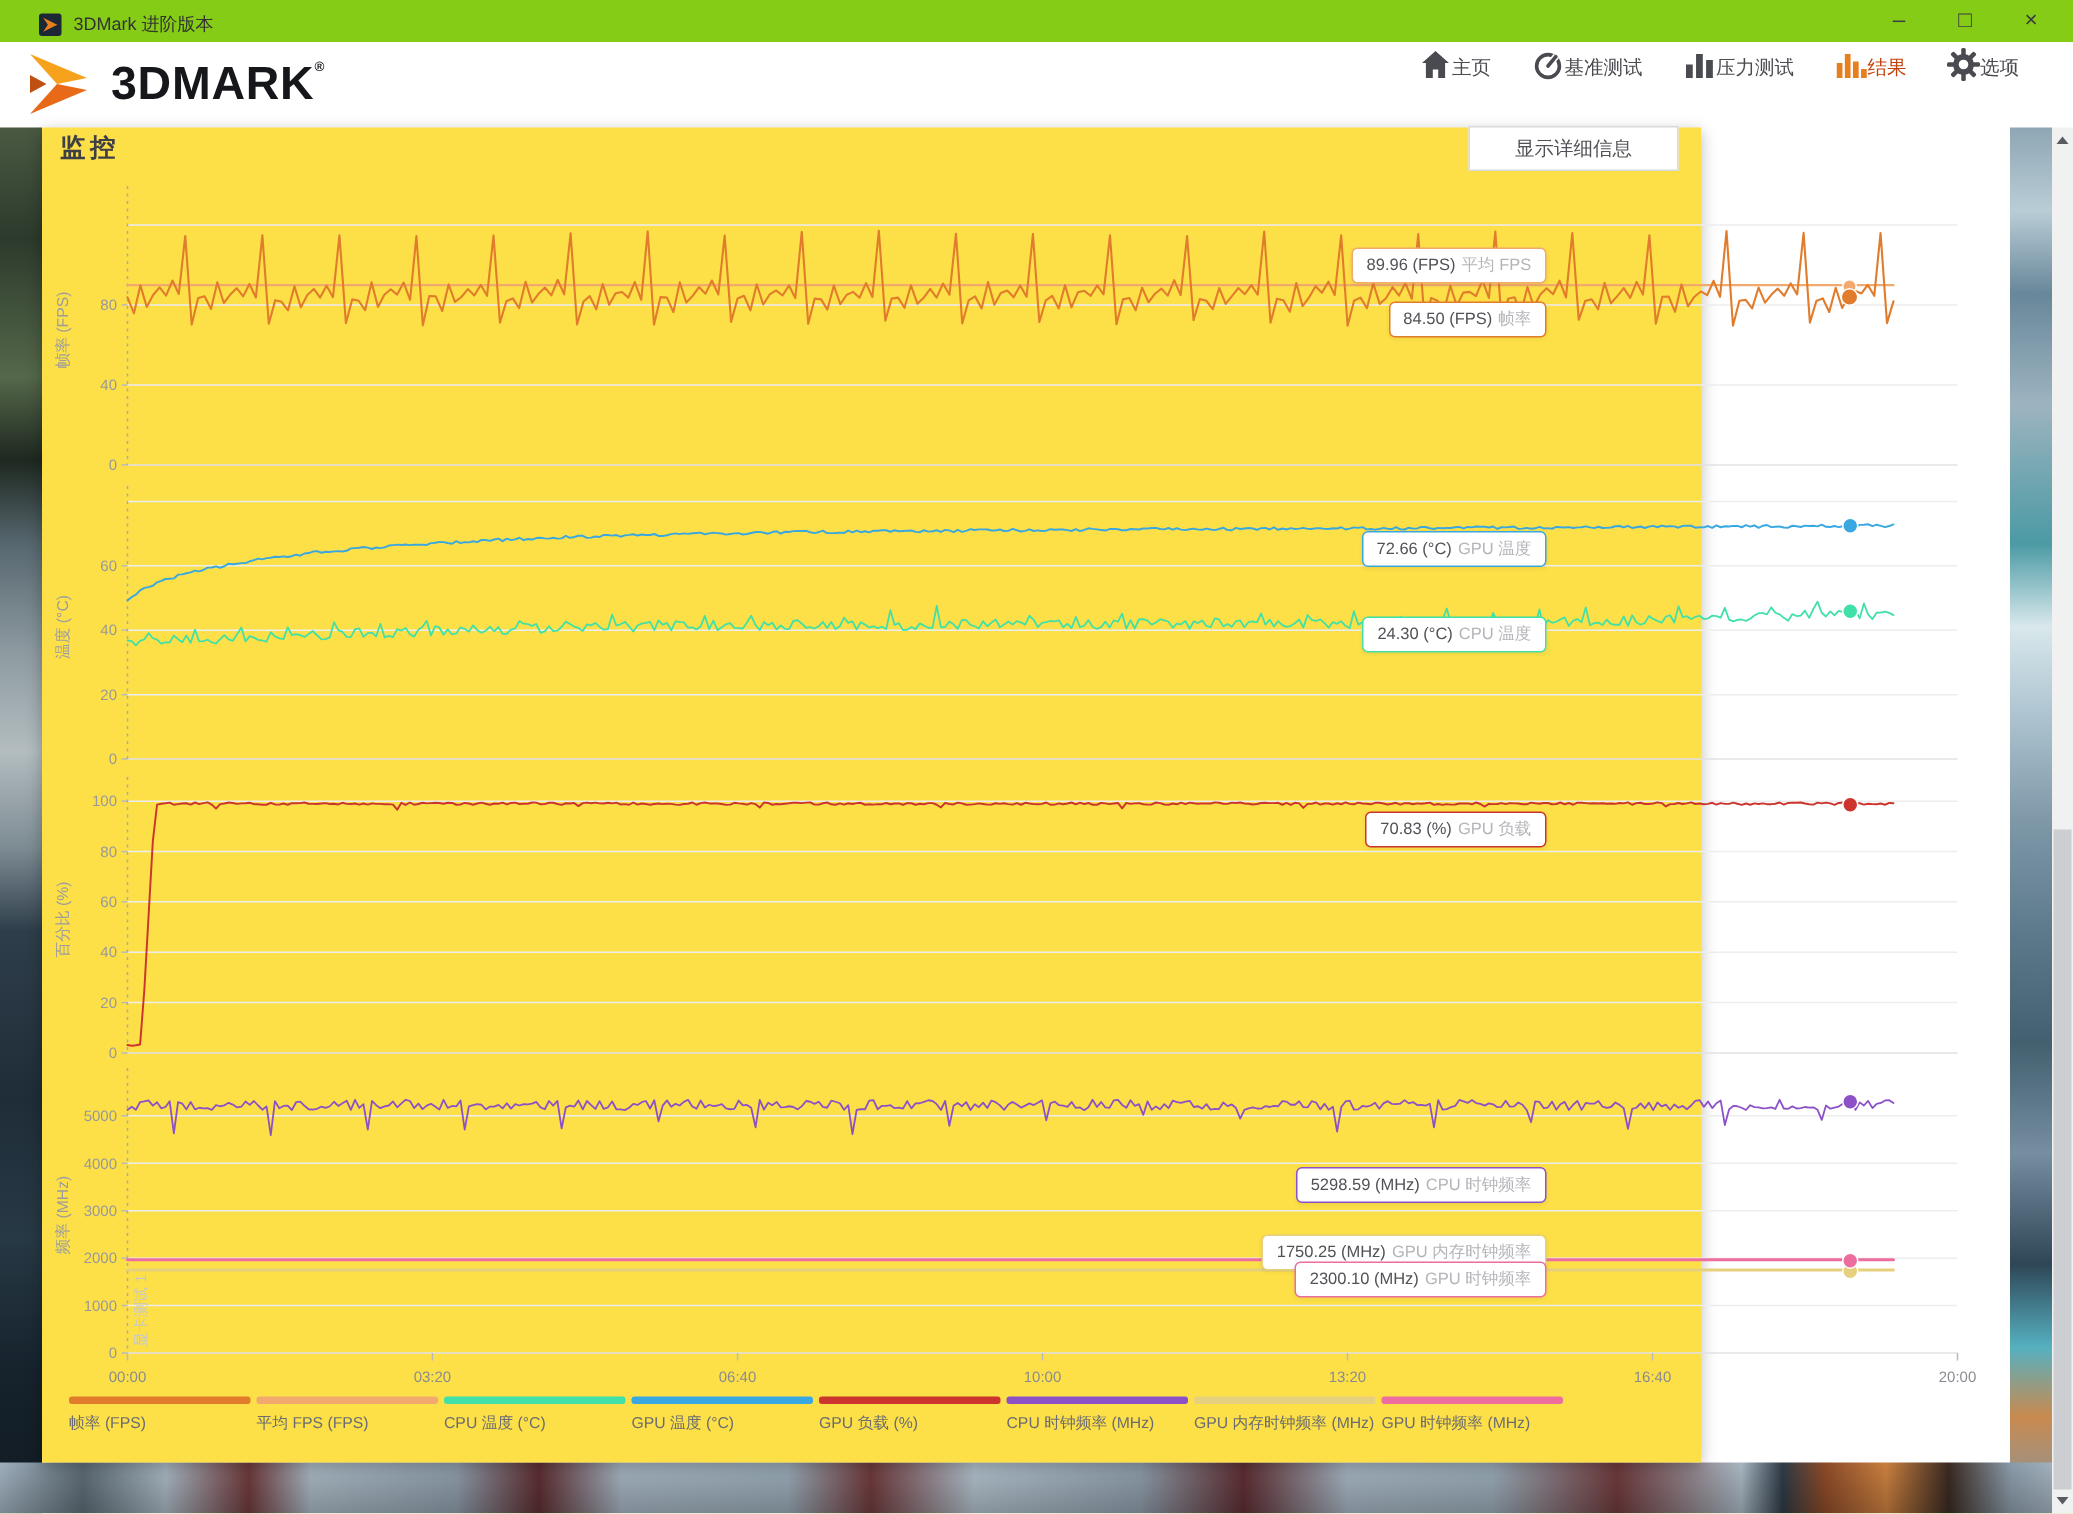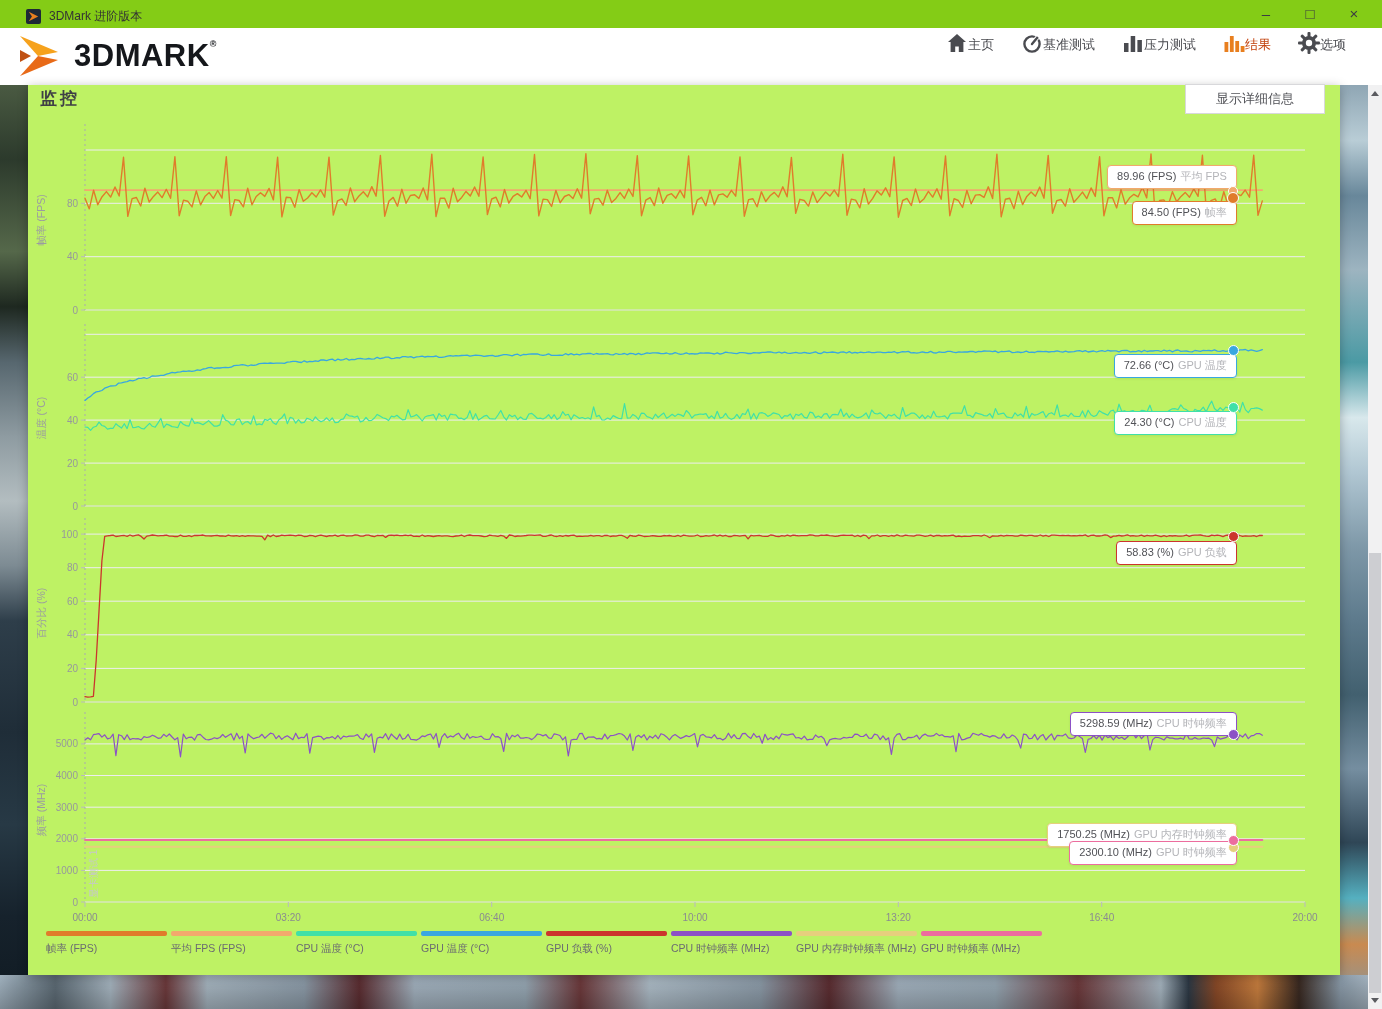--- a/index.html
+++ b/index.html
@@ -24,21 +24,21 @@
   
   .bg-left{position:absolute;left:0;top:85px;width:28px;height:924px;z-index:0;
     background:linear-gradient(180deg,#4a5a42 0%,#2c3a2c 8%,#55684a 18%,#1e2820 24%,#57676f 30%,#8e9ba1 38%,#b3bdc0 45%,#7d8b93 52%,#2e3e4a 58%,#1f2d38 70%,#273945 80%,#16222c 90%,#101a22 100%);}
   .bg-right{position:absolute;left:1340px;top:85px;width:28px;height:924px;z-index:0;
     background:linear-gradient(180deg,#8fa6b4 0%,#b9cdd6 6%,#68879a 12%,#9db4c0 20%,#4b9aa4 30%,#d8e8ec 36%,#b0c6d2 42%,#7e98a8 50%,#5d7a8c 58%,#42606f 66%,#758ea0 74%,#2f4656 82%,#55b0c0 88%,#c98a50 93%,#7e98a8 100%);}
   .bg-bottom{position:absolute;left:0;top:975px;width:1382px;height:34px;z-index:0;
     background:linear-gradient(180deg,rgba(0,0,0,0) 0%,rgba(0,0,0,.22) 100%),
     linear-gradient(90deg,#9fb0bd 0%,#5d6b75 4%,#a7b6c1 8%,#6e3a3c 12%,#a7b6c1 15%,#8d9ca9 22%,#5d2e32 26%,#a3b2bf 30%,#97a8b4 38%,#6e3a3c 42%,#aebdc8 47%,#8d9ca9 55%,#5d2e32 60%,#a3b2bf 65%,#97a8b4 72%,#6e3a3c 78%,#a7b6c1 84%,#2e3a46 86%,#8a4a28 88%,#c97f3f 91%,#3a2a22 94%,#8a9aa8 97%,#aebdc8 100%);}
 
   
-  #panel{position:absolute;left:28px;top:85px;width:1312px;height:890px;background:#bef264;z-index:1;box-shadow:0 2px 10px rgba(0,0,0,.28);}
+  #panel{position:absolute;left:28px;top:85px;width:1106px;height:890px;background:#fde047;z-index:1;box-shadow:0 2px 10px rgba(0,0,0,.28);}
   .panel-title{position:absolute;left:12px;top:2px;font-size:17px;font-weight:700;color:#3f4045;letter-spacing:3px;z-index:6;}
   .details-btn{position:absolute;right:15px;top:-1px;width:140px;height:30px;background:#fff;border:1px solid #d8d8db;font-size:13px;color:#515257;z-index:6;font-family:inherit;cursor:pointer;}
   #panel svg{position:absolute;left:0;top:0;font-family:inherit;}
 
   .callout{position:absolute;background:#fff;border:1px solid #ccc;border-radius:4px;padding:3px 9px 4px 9px;font-size:11px;white-space:nowrap;box-shadow:0 1px 3px rgba(0,0,0,.07);z-index:10;}
   .callout .v{color:#515257;}
   .callout .n{color:#b4b5b9;margin-left:4px;}
   .dot{position:absolute;border-radius:50%;border:1.5px solid #fff;box-sizing:border-box;z-index:20;}
 
   .legend{position:absolute;left:18px;top:846px;display:flex;z-index:6;}
@@ -230,23 +230,23 @@
         <text x="1277.0" y="836" text-anchor="middle" fill="#8a8b90" font-size="10px">20:00</text>
       </svg>
       <div class="callout" style="border-color: rgb(242, 169, 109); right: 103.183px; top: 80.0533px; margin-left: 40px;"><span class="v">89.96 (FPS)</span><span class="n">平均 FPS</span></div>
       <div class="dot" style="background: rgb(242, 169, 109); width: 10px; height: 10px; left: 1200.32px; top: 100.553px;"></div>
       <div class="callout" style="border-color: rgb(224, 124, 43); right: 103.183px; top: 116.333px;"><span class="v">84.50 (FPS)</span><span class="n">帧率</span></div>
       <div class="dot" style="background: rgb(224, 124, 43); width: 12px; height: 12px; left: 1199.32px; top: 106.833px;"></div>
       <div class="callout" style="border-color: rgb(57, 167, 224); right: 103.183px; top: 269.047px;"><span class="v">72.66 (°C)</span><span class="n">GPU 温度</span></div>
       <div class="dot" style="background: rgb(57, 167, 224); width: 11px; height: 11px; left: 1199.82px; top: 260.047px;"></div>
       <div class="callout" style="border-color: rgb(64, 224, 168); right: 103.183px; top: 326.333px;"><span class="v">24.30 (°C)</span><span class="n">CPU 温度</span></div>
       <div class="dot" style="background: rgb(64, 224, 168); width: 11px; height: 11px; left: 1199.82px; top: 317.333px;"></div>
-      <div class="callout" style="border-color: rgb(203, 53, 45); right: 103.183px; top: 455.755px;"><span class="v">58.83 (%)</span><span class="n">GPU 负载</span></div>
+      <div class="callout" style="border-color: rgb(203, 53, 45); right: 103.183px; top: 455.755px;"><span class="v">70.83 (%)</span><span class="n">GPU 负载</span></div>
       <div class="dot" style="background: rgb(203, 53, 45); width: 11px; height: 11px; left: 1199.82px; top: 445.755px;"></div>
-      <div class="callout" style="border-color: rgb(140, 81, 198); right: 103.183px; top: 627px;"><span class="v">5298.59 (MHz)</span><span class="n">CPU 时钟频率</span></div>
+      <div class="callout" style="border-color: rgb(140, 81, 198); right: 103.183px; top: 693px;"><span class="v">5298.59 (MHz)</span><span class="n">CPU 时钟频率</span></div>
       <div class="dot" style="background: rgb(140, 81, 198); width: 11px; height: 11px; left: 1199.82px; top: 644.484px;"></div>
       <div class="callout" style="border-color: rgb(230, 207, 125); right: 103.183px; top: 737.666px; z-index: 13;"><span class="v">1750.25 (MHz)</span><span class="n">GPU 内存时钟频率</span></div>
       <div class="dot" style="background: rgb(230, 207, 125); width: 11px; height: 11px; left: 1199.82px; top: 756.666px;"></div>
       <div class="callout" style="border-color: rgb(236, 109, 158); right: 103.183px; top: 755.876px; z-index: 14;"><span class="v">2300.10 (MHz)</span><span class="n">GPU 时钟频率</span></div>
       <div class="dot" style="background: rgb(236, 109, 158); width: 11px; height: 11px; left: 1199.82px; top: 749.876px;"></div>
       <div class="legend">
         <div class="lg-item">
           <div class="lg-bar" style="background: rgb(224, 124, 43);"></div>
           <div class="lg-label">帧率 (FPS)</div>
         </div>

